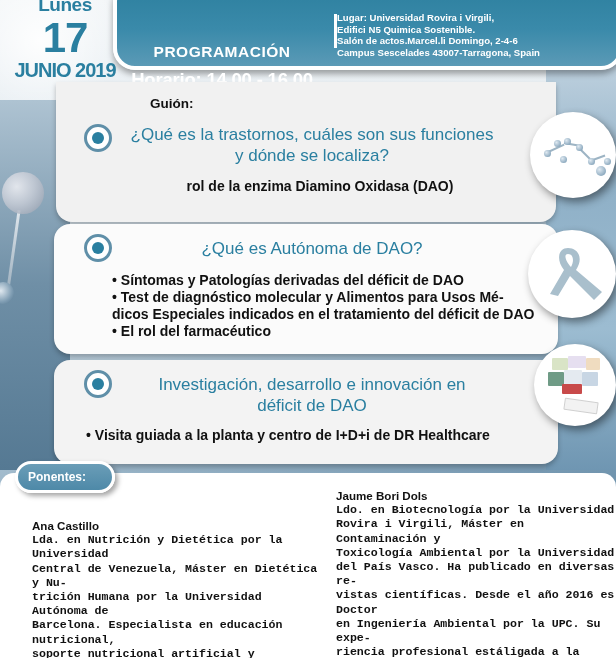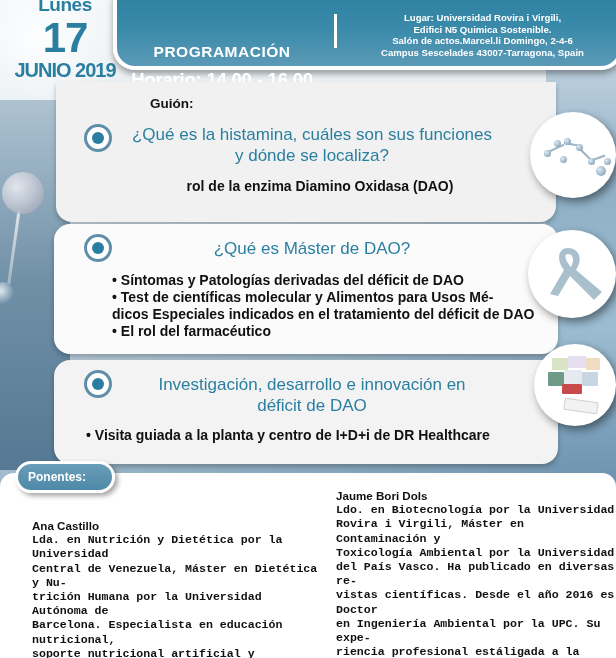--- a/index.html
+++ b/index.html
@@ -61,23 +61,23 @@
     .header-left {
       position: absolute; left: 0; top: 26px; width: 210px; text-align: center;
       font-family: "Liberation Sans", sans-serif; font-weight: bold; margin-top: 32px;
     }
     .header-title { font-size: 15.5px; letter-spacing: 0.5px; line-height: 20px; }
     .header-time { font-size: 18.5px; line-height: 28px; margin-top: 4px; letter-spacing: -0.2px; }
     .header-divider {
       position: absolute; left: 217px; top: 30px; width: 3px; height: 34px; background: #ffffff;
     }
     .header-right {
-      position: absolute; left: 220px; top: 28px; width: 255px; text-align: center;
+      position: absolute; left: 220px; top: 28px; width: 255px; 
       font-family: "Liberation Sans", sans-serif; font-weight: bold;
-      font-size: 9.6px; line-height: 11.5px; padding-left: 36px;
+      font-size: 9.6px; line-height: 11.5px;
     }
 
     
     .guion {
       position: absolute; left: 150px; top: 96px; font-size: 13.5px; font-weight: bold;
       font-family: Liberation Sans, sans-serif;
     }
 
     
     .section {
@@ -165,35 +165,35 @@
     <div>Edifici N5 Quimica Sostenible.</div>
     <div>Salón de actos.Marcel.li Domingo, 2-4-6</div>
     <div>Campus Sescelades 43007-Tarragona, Spain</div>
   </div>
 </div>
 
 <div class="section s1"></div>
 <div class="guion">Guión:</div>
 <div class="radio" style="left:84px; top:124px;"></div>
 <div class="sec-title" style="left:112px; top:124px; width:400px;">
-  <div>¿Qué es la histamina, cuáles son sus funciones</div>
+  <div>¿Qué es la trastornos, cuáles son sus funciones</div>
   <div>y dónde se localiza?</div>
 </div>
 <div class="bullet bullet-center" style="left:100px; top:178px; width:440px;">
   <div>rol de la enzima Diamino Oxidasa (DAO)</div>
 </div>
 
 <div class="section s2"></div>
 <div class="radio" style="left:84px; top:234px;"></div>
 <div class="sec-title" style="left:112px; top:238px; width:400px;">
-  <div>¿Qué es Máster de DAO?</div>
+  <div>¿Qué es Autónoma de DAO?</div>
 </div>
 <div class="bullet" style="left:82px; top:272px; width:470px;margin-left:30px;">
   <div>• Síntomas y Patologías derivadas del déficit de DAO</div>
-  <div>• Test de científicas molecular y Alimentos para Usos Mé-</div>
+  <div>• Test de diagnóstico molecular y Alimentos para Usos Mé-</div>
   <div>dicos Especiales indicados en el tratamiento del déficit de DAO</div>
   <div>• El rol del farmacéutico</div>
 </div>
 
 <div class="section s3"></div>
 <div class="radio" style="left:84px; top:370px;"></div>
 <div class="sec-title" style="left:112px; top:374px; width:400px;">
   <div>Investigación, desarrollo e innovación en</div>
   <div>déficit de DAO</div>
 </div>

